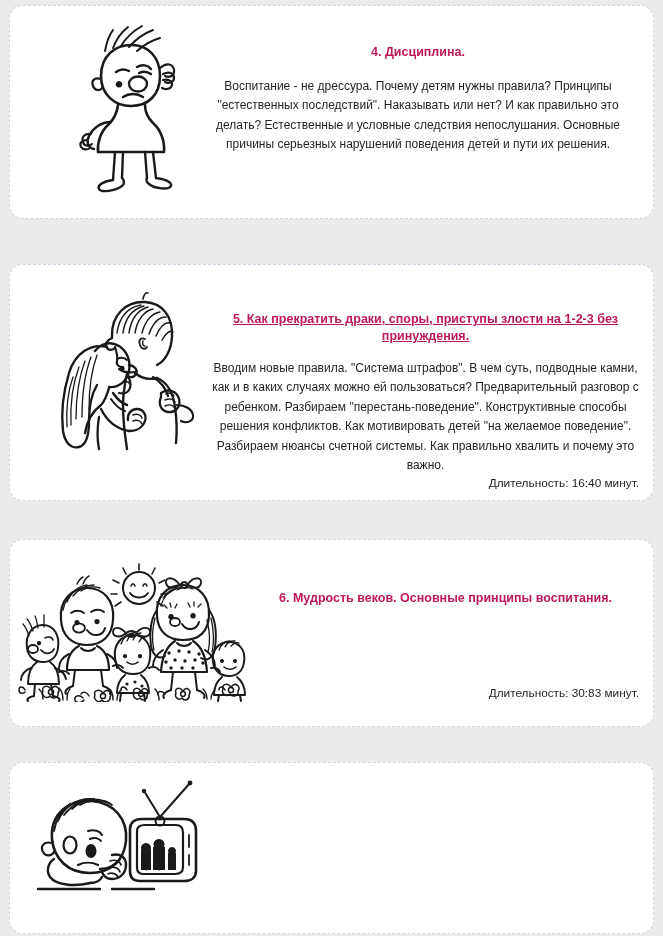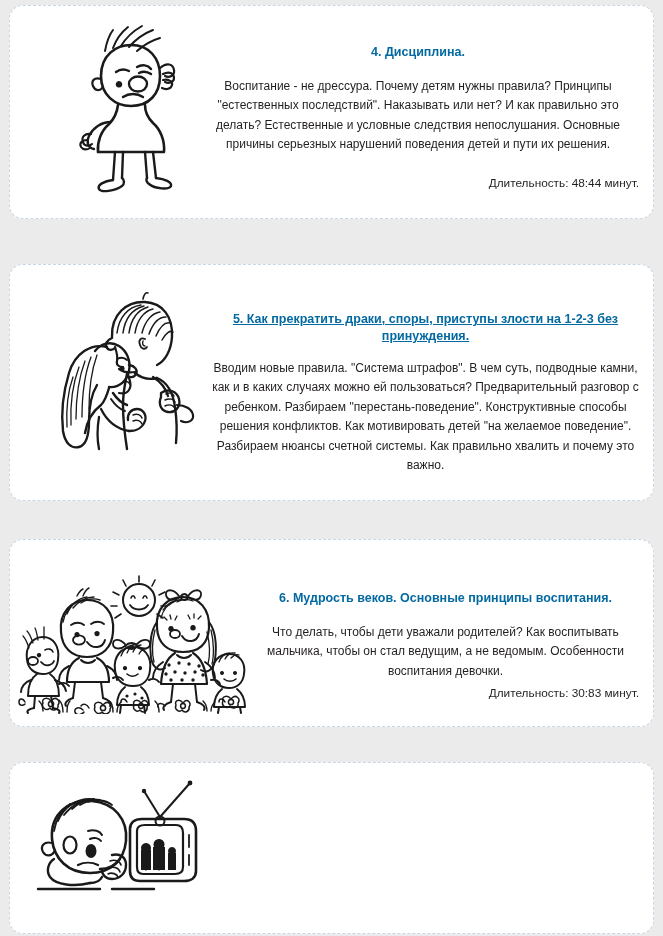--- a/index.html
+++ b/index.html
@@ -31,21 +31,21 @@
     border: 1px dashed #c9d6e5;
     border-radius: 14px;
     display: flex;
     align-items: flex-start;
     overflow: hidden;
   }
 
   
   .card-1 { margin-top: 5px;  height: 214px; }
   .card-2 { margin-top: 45px; height: 237px; }
-  .card-3 { margin-top: 38px; height: 188px; align-items: center; }
+  .card-3 { margin-top: 38px; height: 188px; }
   .card-4 { margin-top: 35px; height: 172px; flex-direction: column; }
 
   .card-illustration {
     flex: 0 0 auto;
     display: flex;
     align-items: center;
     justify-content: center;
     box-sizing: border-box;
   }
   .card-1 .card-illustration { width: 185px; padding: 12px 0 0 36px; }
@@ -64,21 +64,21 @@
     min-width: 0;
     height: 100%;
   }
 
   .lesson-title {
     margin: 0;
     font-size: 12.5px;
     font-weight: bold;
     line-height: 1.35;
     text-align: center;
-    color: #0369a1;
+    color: #be185d;
     padding: 0 4px;
   }
   .card-1 .lesson-title { margin-top: 20px; }
   .card-2 .lesson-title { margin-top: 28px; padding: 0 2px; text-decoration: underline; }
   .card-3 .lesson-title { margin-top: 32px; }
   .card-4 .lesson-title { margin-top: 32px; }
 
   .lesson-desc {
     margin: 0;
     font-size: 12px;
@@ -155,21 +155,20 @@
         <path class="ink" stroke-width="2.4" d="M84 134 L86 160"></path>
         <path class="ink" stroke-width="2.4" d="M92 134 L95 160"></path>
 
         <path class="ink" stroke-width="2.4" d="M52 162 C43 163 36 167 38 171 C40 175 54 173 61 168 C64 166 63 161 61 160"></path>
         <path class="ink" stroke-width="2.4" d="M95 160 C104 161 111 164 110 168 C108 172 94 171 88 166 C85 164 85 161 86 160"></path>
       </svg>
     </div>
     <div class="card-body">
       <h3 class="lesson-title">4. Дисциплина.</h3>
       <p class="lesson-desc">Воспитание - не дрессура. Почему детям нужны правила? Принципы "естественных последствий".  Наказывать или нет? И как правильно это делать? Естественные и условные следствия непослушания. Основные причины серьезных нарушений поведения детей и пути их решения.</p>
-      <div class="lesson-duration">Длительность: 48:44 минут.</div>
     </div>
   </div>
 
   <div class="lesson-card card-2">
     <div class="card-illustration">
       <svg width="150" height="180" viewBox="0 0 150 180" aria-hidden="true">
 
         <path class="ink" stroke-width="2.4" d="M63 56 C62 33 78 20 96 21 C114 22 124 36 123 56 C122 70 116 80 108 84"></path>
 
         <g class="ink" stroke-width="1.5">
@@ -234,20 +233,21 @@
         <g class="ink" stroke-width="1.5">
           <path d="M84 134 C88 132 92 134 93 137"></path>
           <path d="M84 140 C88 138 92 140 93 143"></path>
         </g>
         <path class="ink" stroke-width="2.3" d="M50 136 C48 148 48 158 50 168"></path>
       </svg>
     </div>
     <div class="card-body">
       <h3 class="lesson-title">5.  Как прекратить драки, споры, приступы злости на 1-2-3 без принуждения.</h3>
       <p class="lesson-desc">Вводим новые правила. "Система штрафов". В чем суть, подводные камни, как и в каких случаях можно ей пользоваться? Предварительный разговор с ребенком. Разбираем "перестань-поведение". Конструктивные способы решения конфликтов. Как мотивировать детей "на желаемое поведение". Разбираем нюансы счетной системы. Как правильно хвалить и почему это важно.</p>
+      <div class="lesson-duration">Длительность: 16:40 минут.</div>
     </div>
   </div>
 
   <div class="lesson-card card-3">
     <div class="card-illustration">
       <svg width="232" height="140" viewBox="0 0 232 140" aria-hidden="true">
 
         <circle class="ink" stroke-width="2" cx="122" cy="26" r="16"></circle>
         <g class="ink" stroke-width="1.6">
           <path d="M122 2 L122 8"></path>
@@ -450,21 +450,20 @@
             <path d="M100 138 C100 133 102 130 104 128"></path>
           <path d="M142 138 C142 133 140 129 138 127"></path>
           <path d="M190 137 C190 132 188 129 186 127"></path>
             <path d="M194 137 C194 133 196 130 198 128"></path>
           <path d="M26 137 C26 132 24 129 22 127"></path>
         </g>
       </svg>
     </div>
     <div class="card-body">
       <h3 class="lesson-title">6. Мудрость веков. Основные принципы воспитания.</h3>
-      <p class="lesson-desc">Что делать, чтобы дети уважали родителей? Как воспитывать мальчика, чтобы он стал ведущим, а не ведомым. Особенности воспитания девочки.</p>
       <div class="lesson-duration">Длительность: 30:83 минут.</div>
     </div>
   </div>
 
   <div class="lesson-card card-4">
     <div class="card-illustration">
       <svg width="175" height="125" viewBox="0 0 175 125" aria-hidden="true">
 
         <path class="ink" stroke-width="2.6" d="M18 62 C16 36 36 22 58 24 C80 26 94 42 92 64 C90 84 76 96 56 96 C34 96 20 82 18 62 Z"></path>
 

